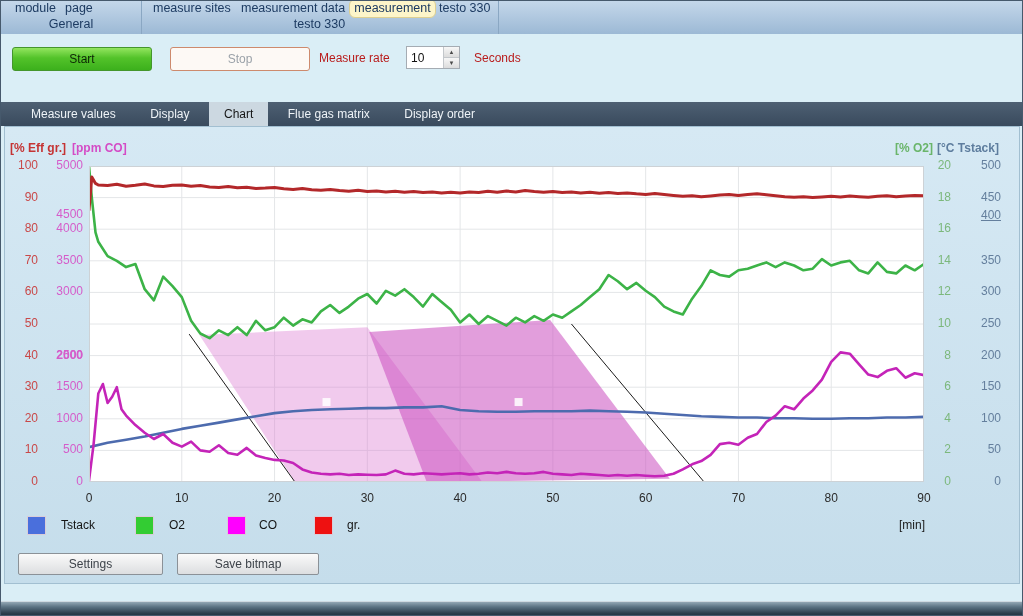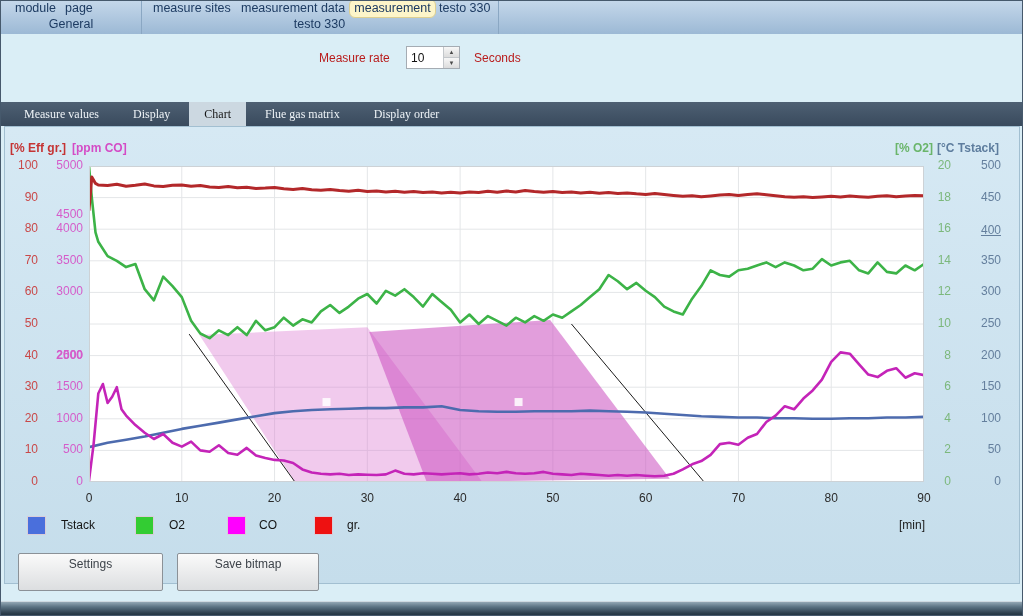--- a/index.html
+++ b/index.html
@@ -21,34 +21,34 @@
             background:#fdf9f5;border:1px solid #cd8a6d;font-size:12px;color:#9ba2a9;
             text-align:center;line-height:22px;box-sizing:border-box;}
   .tb-label{position:absolute;top:17px;font-size:12px;color:#b91c1c;white-space:nowrap;}
   .spin{position:absolute;left:405px;top:12px;width:54px;height:23px;background:#fff;border:1px solid #a5acb3;box-sizing:border-box;display:flex;}
   .spin input{flex:1;min-width:0;border:none;outline:none;font-size:12px;padding:0 0 0 4px;font-family:"Liberation Sans",sans-serif;color:#111;}
   .spin .arrows{width:15px;display:flex;flex-direction:column;border-left:1px solid #c3c7cb;}
   .spin .arrows div{flex:1;background:linear-gradient(#f7f7f7,#dcdcdc);font-size:6px;line-height:10px;text-align:center;color:#4a4a4a;cursor:pointer;}
   .spin .arrows div+div{border-top:1px solid #c3c7cb;}
   
   .tabbar{position:absolute;left:0;top:101px;width:100%;height:24px;
-          background:linear-gradient(#4e6073,#394a5d);white-space:nowrap;padding-left:8px;box-sizing:border-box;font-family:Liberation Serif, serif;}
+          background:linear-gradient(#4e6073,#394a5d);white-space:nowrap;padding-left:15px;box-sizing:border-box;}
   .tab{display:inline-block;height:24px;line-height:24px;padding:0 15px;font-size:12px;color:#eef3f7;cursor:pointer;}
   .tab.active{background:#ccd8e1;color:#161616;}
   
   .panel{position:absolute;left:3px;top:125px;width:1016px;height:458px;
          background:linear-gradient(#d6e9f4,#c5ddeb);border:1px solid #a2bfd1;box-sizing:border-box;}
   .ax-label{position:absolute;top:14px;font-size:12px;font-weight:bold;white-space:nowrap;}
   .ytick{position:absolute;font-size:12px;height:15px;line-height:15px;text-align:right;}
   .xtick{position:absolute;top:364px;width:40px;text-align:center;font-size:12px;color:#2b2b2b;}
   .minlabel{position:absolute;left:880px;top:391px;width:40px;text-align:right;font-size:12px;color:#1c1c1c;}
   #plot-svg{position:absolute;left:84px;top:39px;}
   .lg-sq{position:absolute;top:389px;width:19px;height:19px;border:1px solid #d9cdd9;box-sizing:border-box;}
   .lg-lb{position:absolute;top:391px;font-size:12px;color:#141414;}
-  .btn-flat{position:absolute;top:426px;height:38px;border:1px solid #8b9197;border-radius:2px;
+  .btn-flat{position:absolute;top:426px;height:22px;border:1px solid #8b9197;border-radius:2px;
             background:linear-gradient(#fafafa,#dcdee0);font-size:12px;color:#3d434a;text-align:center;line-height:20px;cursor:pointer;box-sizing:border-box;}
   
   .watermark{position:absolute;right:26px;top:579px;font-size:15px;font-weight:bold;color:#eceff1;
              text-shadow:1px 1px 1px #7c8890,-1px -1px 1px #aab4ba;letter-spacing:.5px;}
   .bottombar{position:absolute;left:0;top:600px;width:100%;height:16px;
              background:linear-gradient(#93a7b4,#5c7383 30%,#2c3e4c 70%,#1d2b37);border-top:1px solid #cfd9e0;}
 </style>
 </head>
 <body>
 
@@ -61,20 +61,22 @@
     <span class="m-item" style="left:152px">measure sites</span>
     <span class="m-item" style="left:240px">measurement data</span>
     <span class="m-item hl" style="left:348px;width:85px">measurement</span>
     <span class="m-item" style="left:438px">testo 330</span>
     <div class="m-sep" style="left:497px"></div>
     <span class="m-sub" style="left:0;width:140px">General</span>
     <span class="m-sub" style="left:140px;width:357px">testo 330</span>
   </div>
 
   <div class="toolbar">
+    <div class="btn-start">Start</div>
+    <div class="btn-stop">Stop</div>
     <span class="tb-label" style="left:318px">Measure rate</span>
     <div class="spin">
       <input value="10" style="">
       <div class="arrows">
         <div>▲</div>
         <div>▼</div>
       </div>
     </div>
     <span class="tb-label" style="left:473px">Seconds</span>
   </div>
@@ -157,21 +159,21 @@
       <div class="ytick" style="left: 901px; width: 45px; top: 125.8px; color: rgb(124, 184, 124); text-align: right;">14</div>
       <div class="ytick" style="left: 901px; width: 45px; top: 157.4px; color: rgb(124, 184, 124);">12</div>
       <div class="ytick" style="left: 901px; width: 45px; top: 189px; color: rgb(124, 184, 124);">10</div>
       <div class="ytick" style="left: 901px; width: 45px; top: 220.6px; color: rgb(124, 184, 124);">8</div>
       <div class="ytick" style="left: 901px; width: 45px; top: 252.2px; color: rgb(124, 184, 124);">6</div>
       <div class="ytick" style="left: 901px; width: 45px; top: 283.8px; color: rgb(124, 184, 124);">4</div>
       <div class="ytick" style="left: 901px; width: 45px; top: 315.4px; color: rgb(124, 184, 124);">2</div>
       <div class="ytick" style="left: 901px; width: 45px; top: 347px; color: rgb(124, 184, 124);">0</div>
       <div class="ytick" style="left: 951px; width: 45px; top: 31px; color: rgb(100, 127, 157);">500</div>
       <div class="ytick" style="left: 951px; width: 45px; top: 62.6px; color: rgb(100, 127, 157);">450</div>
-      <div class="ytick" style="left: 951px; width: 45px; top: 96px; color: rgb(100, 127, 157); text-decoration: underline;">400</div>
+      <div class="ytick" style="left: 951px; width: 45px; top: 81px; color: rgb(100, 127, 157); text-decoration: underline;">400</div>
       <div class="ytick" style="left: 951px; width: 45px; top: 125.8px; color: rgb(100, 127, 157);">350</div>
       <div class="ytick" style="left: 951px; width: 45px; top: 157.4px; color: rgb(100, 127, 157);">300</div>
       <div class="ytick" style="left: 951px; width: 45px; top: 189px; color: rgb(100, 127, 157);">250</div>
       <div class="ytick" style="left: 951px; width: 45px; top: 220.6px; color: rgb(100, 127, 157);">200</div>
       <div class="ytick" style="left: 951px; width: 45px; top: 252.2px; color: rgb(100, 127, 157);">150</div>
       <div class="ytick" style="left: 951px; width: 45px; top: 283.8px; color: rgb(100, 127, 157);">100</div>
       <div class="ytick" style="left: 951px; width: 45px; top: 315.4px; color: rgb(100, 127, 157);">50</div>
       <div class="ytick" style="left: 951px; width: 45px; top: 347px; color: rgb(100, 127, 157);">0</div>
       <div class="xtick" style="left: 64px;">0</div>
       <div class="xtick" style="left: 156.778px;">10</div>

